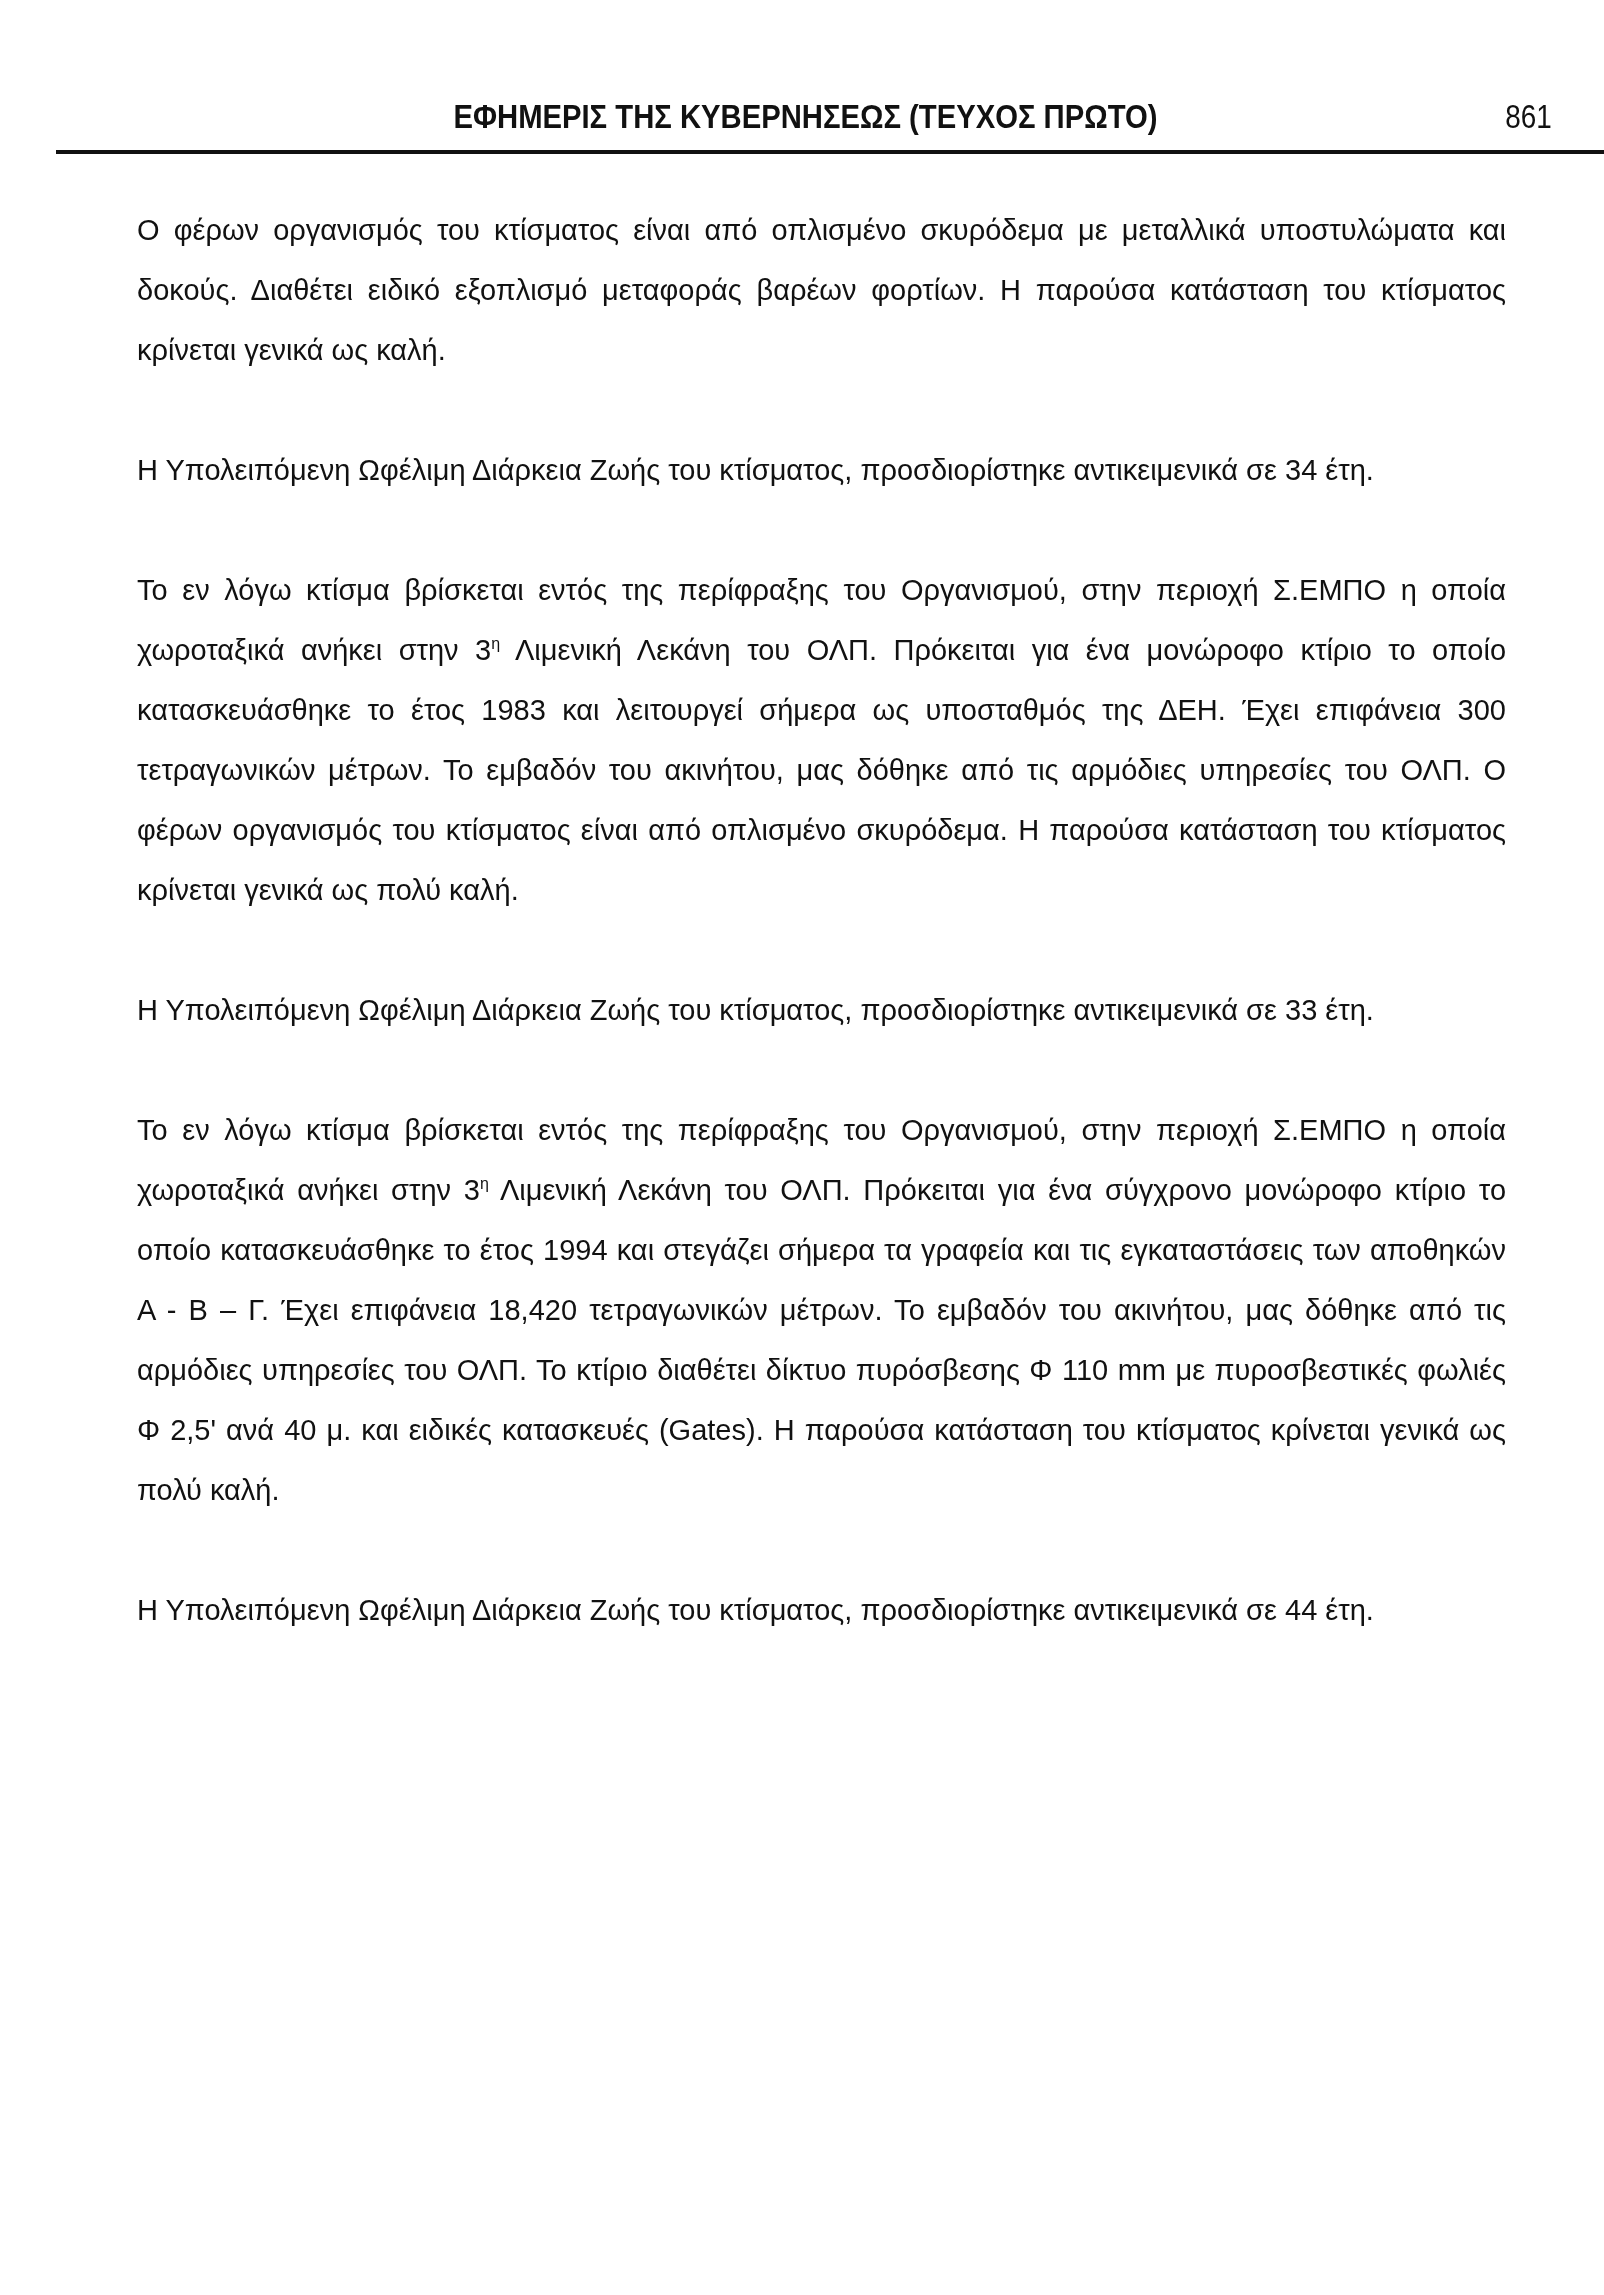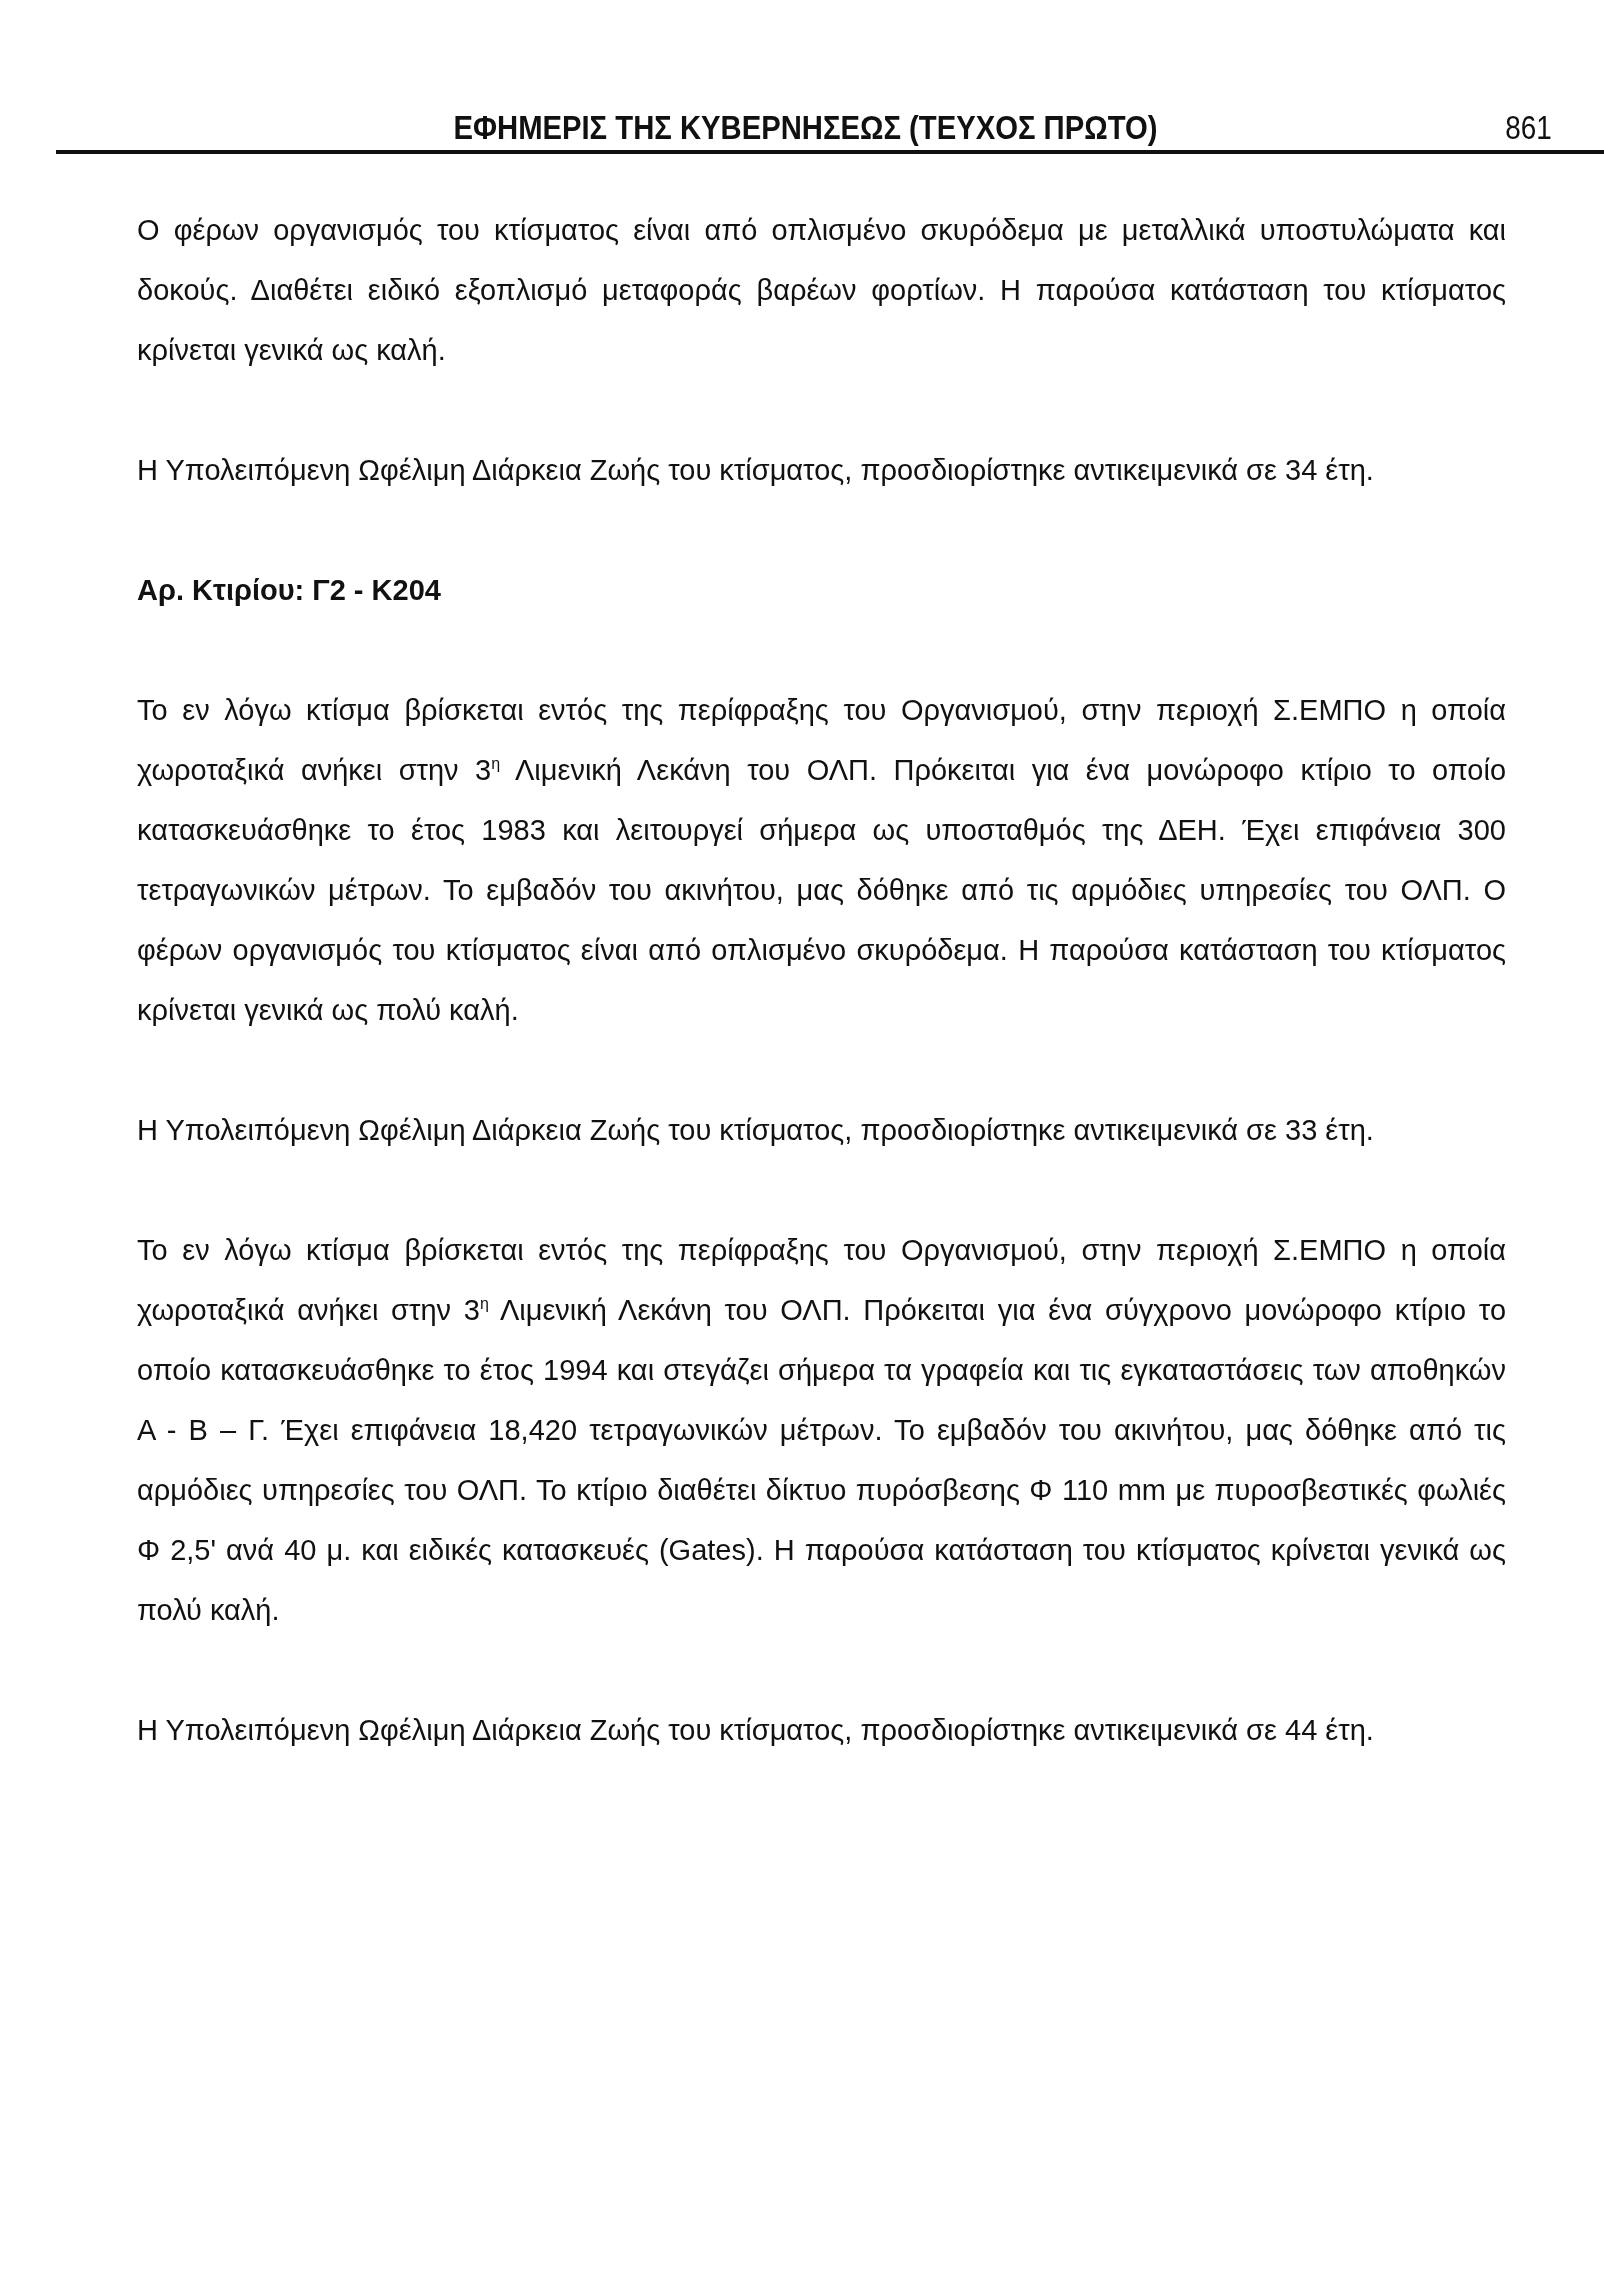--- a/index.html
+++ b/index.html
@@ -17,21 +17,21 @@
     }
     .page {
       position: absolute;
       left: 0; top: 0;
       width: 1605px;
       height: 2295px;
     }
     .header {
       position: absolute;
       left: 56px;
-      top: 105px;
+      top: 94px;
       width: 1499px;
       height: 48px;
     }
     .header-title {
       position: absolute;
       left: 0;
       width: 1499px;
       top: 3.2px;
       text-align: center;
       font-size: 34px;
@@ -90,21 +90,20 @@
     <div class="header-title">ΕΦΗΜΕΡΙΣ ΤΗΣ ΚΥΒΕΡΝΗΣΕΩΣ (ΤΕΥΧΟΣ ΠΡΩΤΟ)</div>
     <div class="header-page-number">861</div>
   </div>
   <div class="header-rule"></div>
 
   <div class="body-text">
 
     <p class="para">Ο φέρων οργανισμός του κτίσματος είναι από οπλισμένο σκυρόδεμα με μεταλλικά υποστυλώματα και δοκούς. Διαθέτει ειδικό εξοπλισμό μεταφοράς βαρέων φορτίων. Η παρούσα κατάσταση του κτίσματος κρίνεται γενικά ως καλή.</p>
     <p class="para">Η Υπολειπόμενη Ωφέλιμη Διάρκεια Ζωής του κτίσματος, προσδιορίστηκε αντικειμενικά σε 34 έτη.</p>
 
-    <p class="heading">Αρ. Κτιρίου: Γ2 - Κ204</p>
     <p class="para"><span>Το εν λόγω κτίσμα βρίσκεται εντός της περίφραξης του Οργανισμού, στην περιοχή Σ.ΕΜΠΟ η οποία χωροταξικά ανήκει στην 3</span><sup>η</sup><span> Λιμενική Λεκάνη του ΟΛΠ. Πρόκειται για ένα μονώροφο κτίριο το οποίο κατασκευάσθηκε το έτος 1983 και λειτουργεί σήμερα ως υποσταθμός της ΔΕΗ. Έχει επιφάνεια 300 τετραγωνικών μέτρων. Το εμβαδόν του ακινήτου, μας δόθηκε από τις αρμόδιες υπηρεσίες του ΟΛΠ. Ο φέρων οργανισμός του κτίσματος είναι από οπλισμένο σκυρόδεμα. Η παρούσα κατάσταση του κτίσματος κρίνεται γενικά ως πολύ καλή.</span></p>
     <p class="para">Η Υπολειπόμενη Ωφέλιμη Διάρκεια Ζωής του κτίσματος, προσδιορίστηκε αντικειμενικά σε 33 έτη.</p>
 
     <p class="para"><span>Το εν λόγω κτίσμα βρίσκεται εντός της περίφραξης του Οργανισμού, στην περιοχή Σ.ΕΜΠΟ η οποία χωροταξικά ανήκει στην 3</span><sup>η</sup><span> Λιμενική Λεκάνη του ΟΛΠ. Πρόκειται για ένα σύγχρονο μονώροφο κτίριο το οποίο κατασκευάσθηκε το έτος 1994 και στεγάζει σήμερα τα γραφεία και τις εγκαταστάσεις των αποθηκών Α - Β – Γ. Έχει επιφάνεια 18,420 τετραγωνικών μέτρων. Το εμβαδόν του ακινήτου, μας δόθηκε από τις αρμόδιες υπηρεσίες του ΟΛΠ. Το κτίριο διαθέτει δίκτυο πυρόσβεσης Φ 110 mm με πυροσβεστικές φωλιές Φ 2,5' ανά 40 μ. και ειδικές κατασκευές (Gates). Η παρούσα κατάσταση του κτίσματος κρίνεται γενικά ως πολύ καλή.</span></p>
     <p class="para">Η Υπολειπόμενη Ωφέλιμη Διάρκεια Ζωής του κτίσματος, προσδιορίστηκε αντικειμενικά σε 44 έτη.</p>
 
   </div>
 </div>
 
 

